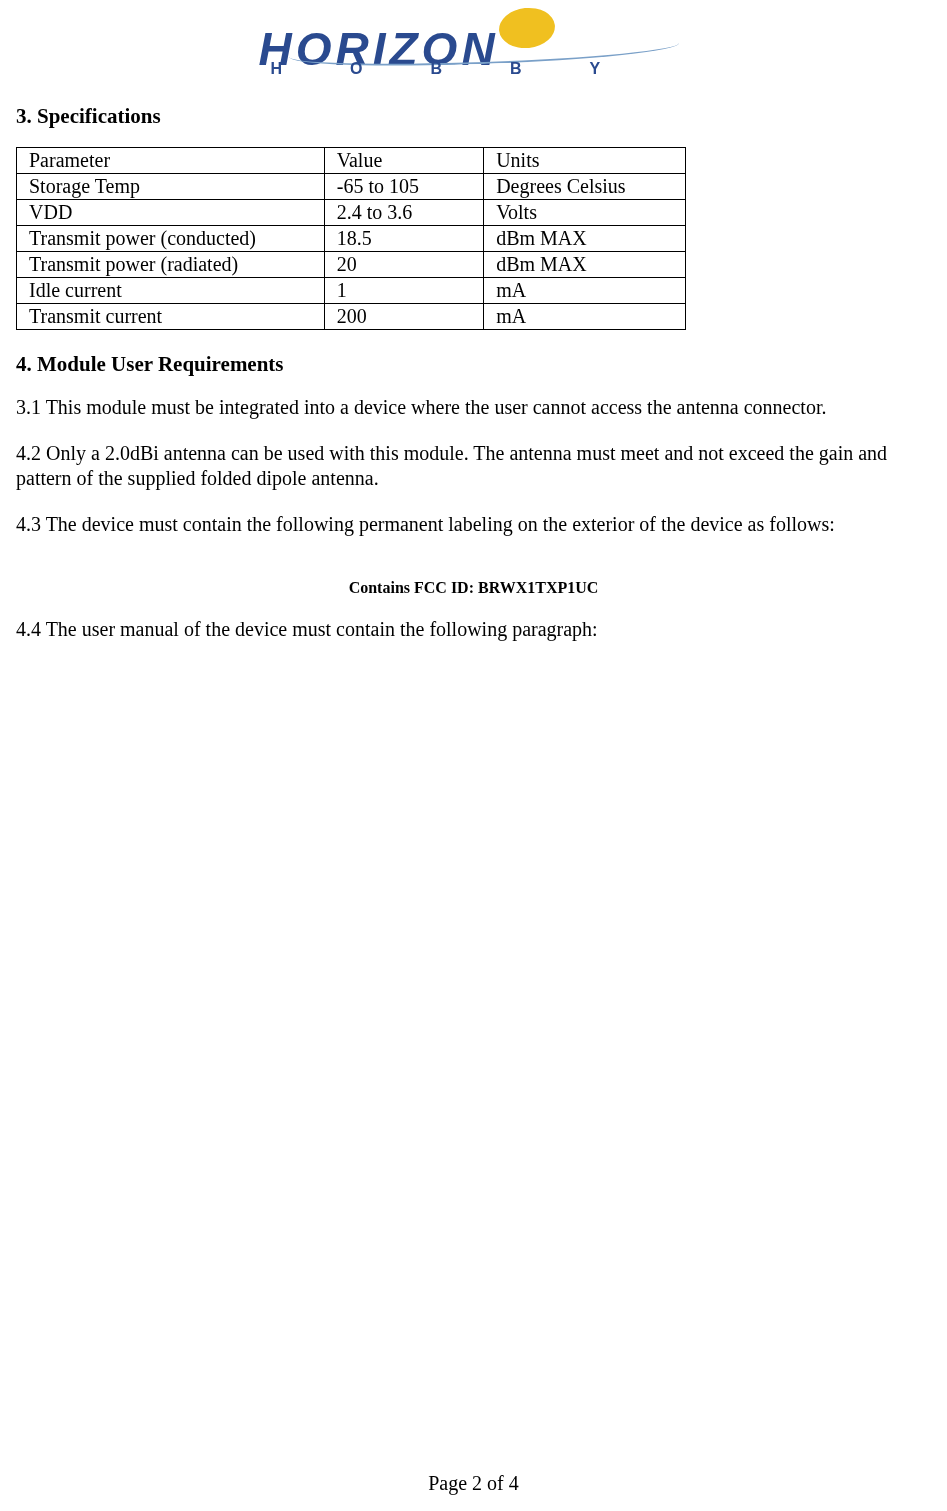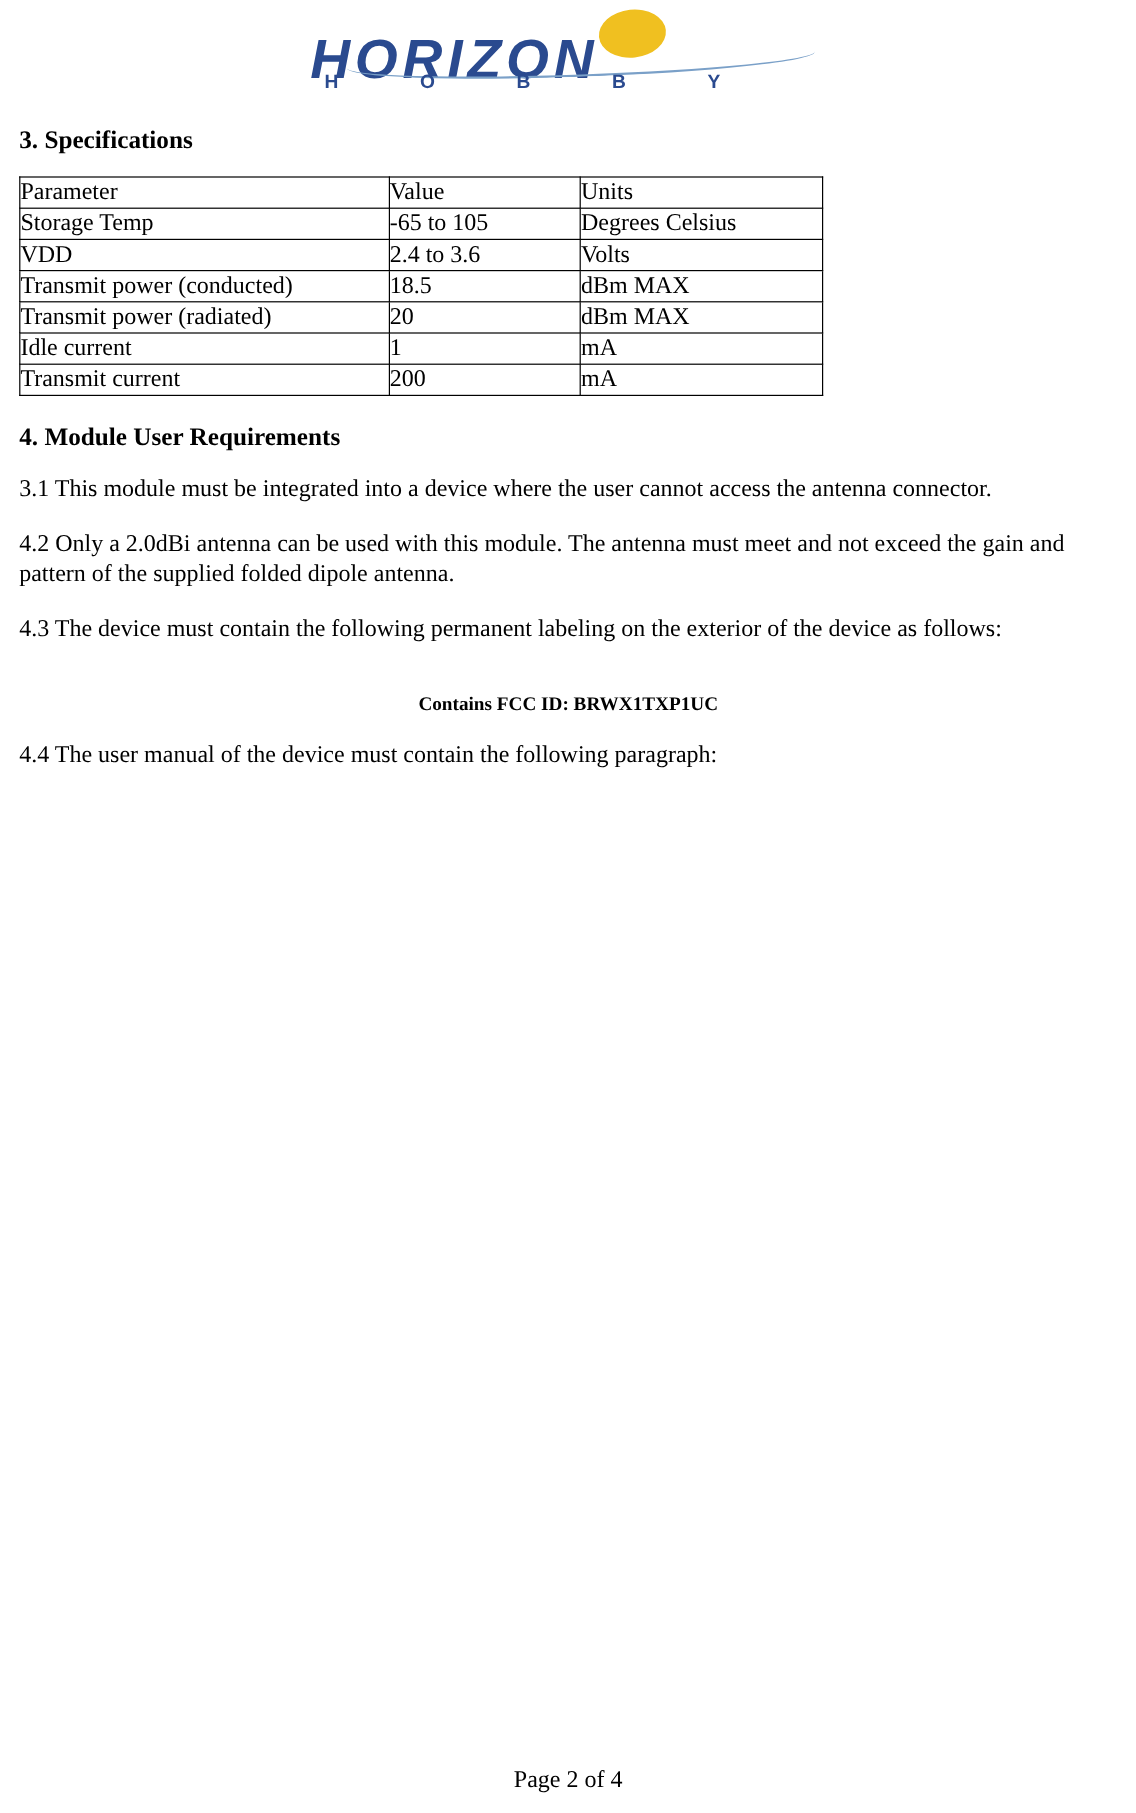--- a/index.html
+++ b/index.html
@@ -73,21 +73,21 @@
       font-weight: bold;
       margin: 10px 0 18px 0;
     }
     table.spec {
       border-collapse: collapse;
       width: 670px;
       margin-bottom: 22px;
     }
     table.spec td {
       border: 1.5px solid #000;
-      padding: 1px 0;
+      padding: 1px 12px;
       font-size: 20px;
       vertical-align: top;
     }
     table.spec td.col-param { width: 305px; }
     table.spec td.col-value { width: 158px; }
     table.spec td.col-units { width: 200px; }
     p.body {
       font-size: 20px;
       line-height: 1.28;
       margin-bottom: 20px;

